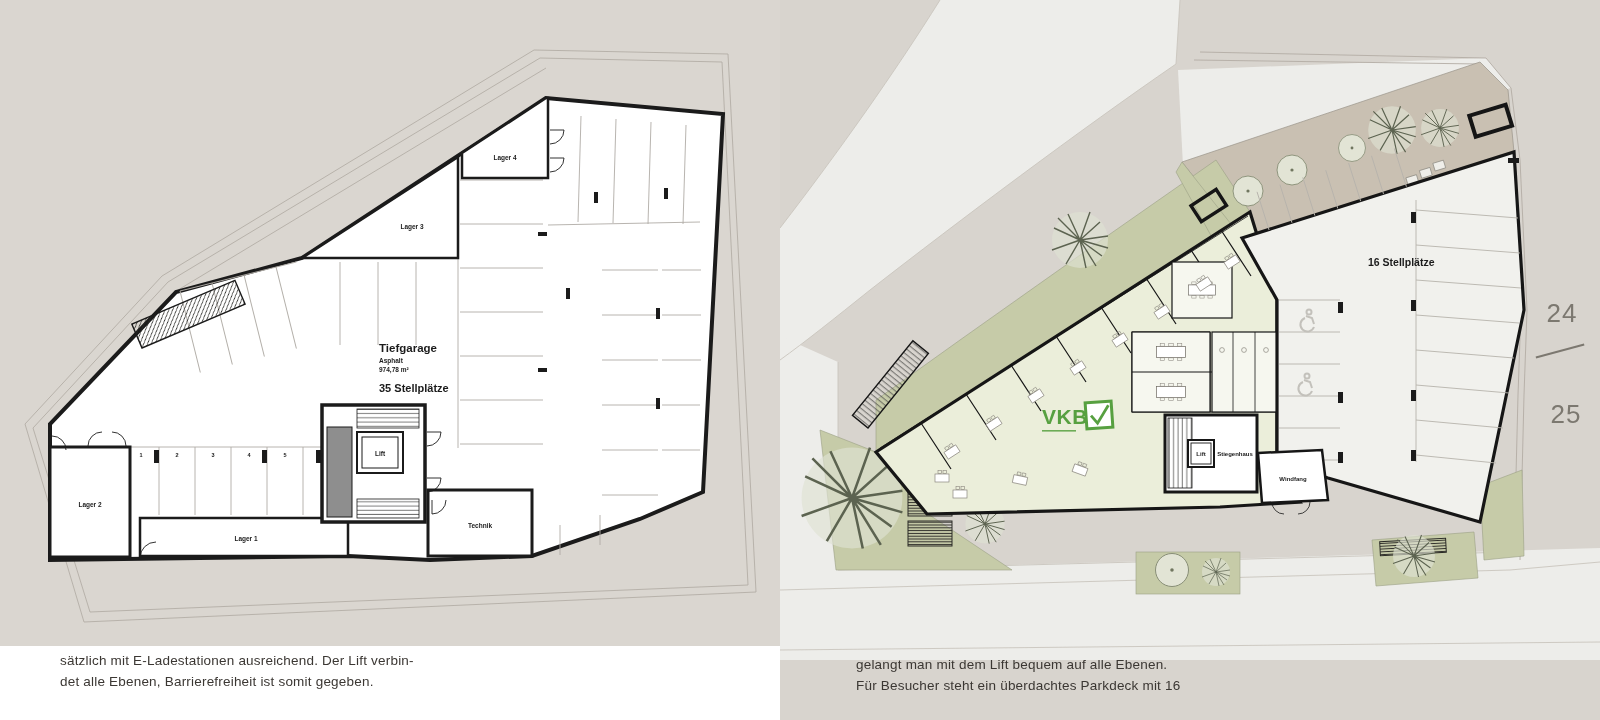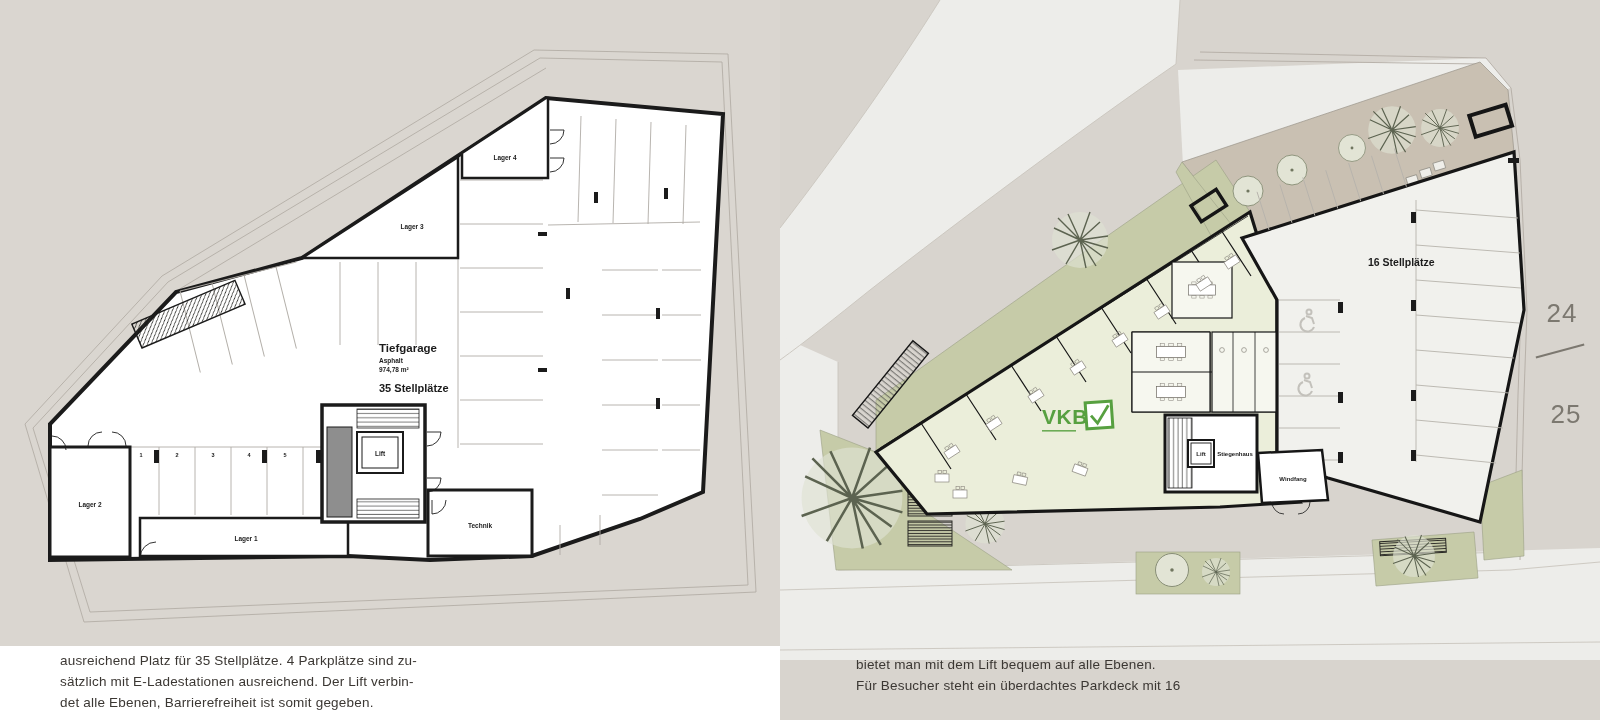--- a/index.html
+++ b/index.html
@@ -354,25 +354,24 @@
       <text class="logo-text" x="262" y="424">VKB</text>
       <g transform="rotate(-4 319 415)">
         <rect x="306" y="402" width="26" height="26" fill="#ffffff" stroke="#57a040" stroke-width="3"></rect>
         <path d="M311,415 l6,8 l12,-17" fill="none" stroke="#57a040" stroke-width="2.8"></path>
       </g>
       <rect x="262" y="430" width="34" height="1.6" fill="#57a040" opacity="0.85"></rect>
     </g>
   </svg>
 
   <div class="caption caption-left">
-    <div>ausreichend Platz für 35 Stellplätze. 4 Parkplätze sind zu-</div>
     <div>sätzlich mit E-Ladestationen ausreichend. Der Lift verbin-</div>
     <div>det alle Ebenen, Barrierefreiheit ist somit gegeben.</div>
   </div>
   <div class="caption caption-right">
-    <div>bietet man mit dem Lift bequem auf alle Ebenen.</div>
+    <div>gelangt man mit dem Lift bequem auf alle Ebenen.</div>
     <div>Für Besucher steht ein überdachtes Parkdeck mit 16</div>
   </div>
 
   <div class="pagenum pagenum-top">24</div>
   <div class="pagenum-slash"></div>
   <div class="pagenum pagenum-bottom">25</div>
 </div>
 
 </body></html>

